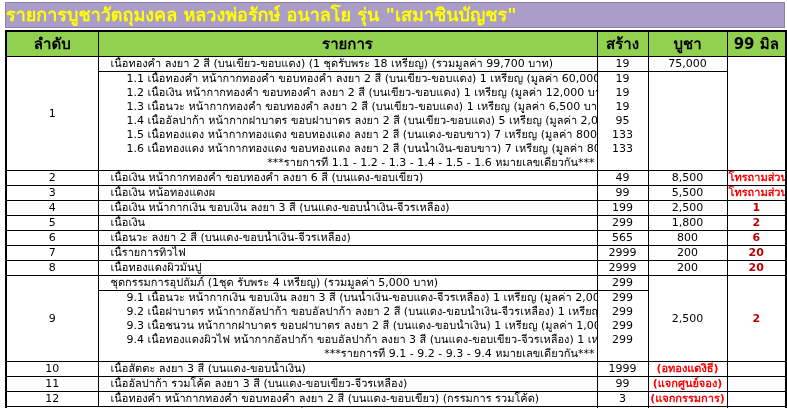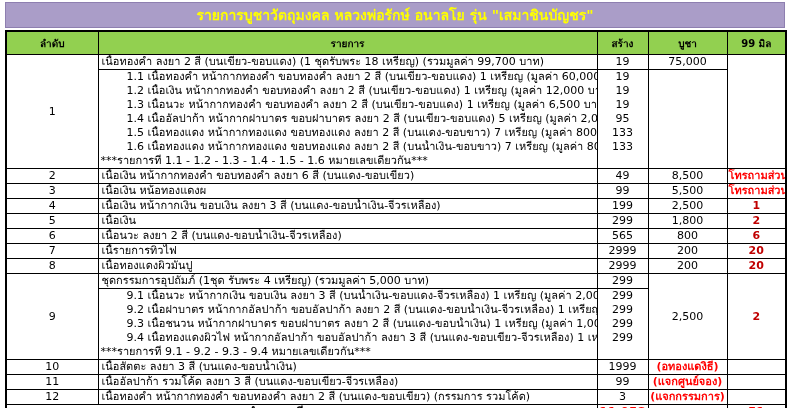--- a/index.html
+++ b/index.html
@@ -9,42 +9,42 @@
   html,body{margin:0;padding:0;background:#fff;}
   body{
     width:787px;height:408px;overflow:hidden;
     font-family:"DejaVu Sans","Liberation Sans",sans-serif;
     color:#000;
   }
   .page{padding:2px 2px 0 5px;}
   .title-bar{
     width:778px;height:24px;line-height:24px;
     background:var(--title-bg);border:1px solid #8e7fb0;
-    color:var(--title-fg);font-weight:bold;font-size:14px;text-align:center;
+    color:var(--title-fg);font-weight:bold;font-size:18px;
     white-space:nowrap;overflow:hidden;
   }
   table{
     border-collapse:collapse;table-layout:fixed;
     width:780px;margin-top:2px;border:2px solid var(--line);
   }
   th{
     background:var(--header-bg);border:1px solid var(--line);
-    font-size:10px;font-weight:bold;height:22px;padding:0 2px;
+    font-size:15px;font-weight:bold;height:22px;padding:0 2px;
     white-space:nowrap;overflow:hidden;
   }
   td{
     border-left:1px solid var(--line);
     font-size:11px;height:14px;line-height:14px;padding:0 2px;
     white-space:nowrap;overflow:hidden;vertical-align:middle;
   }
   td.bb{border-bottom:1px solid var(--line);}
   .num{text-align:center;padding:0 1px;}
-  .item{padding-left:3px;}
+  .item{padding-left:12px;}
   .sub{padding-left:28px;}
-  .note{text-align:left;margin-left:26px;}
+  .note{text-align:right;margin-left:26px;}
   .red-text{color:var(--red);font-weight:bold;}
   .red-num{color:var(--red2);font-weight:bold;}
   .mil-text{text-align:left;padding:0 0 0 1px;}
   .foot-label{text-align:center;font-weight:bold;font-size:12px;}
   .total{color:var(--red);font-weight:bold;font-size:12px;}
 </style>
 </head>
 <body>
 
 <div class="page">

